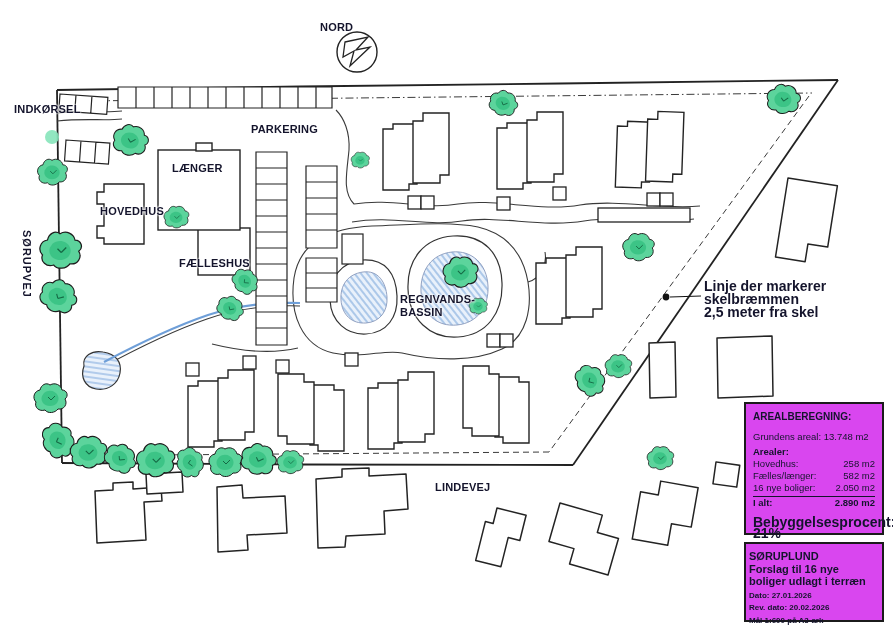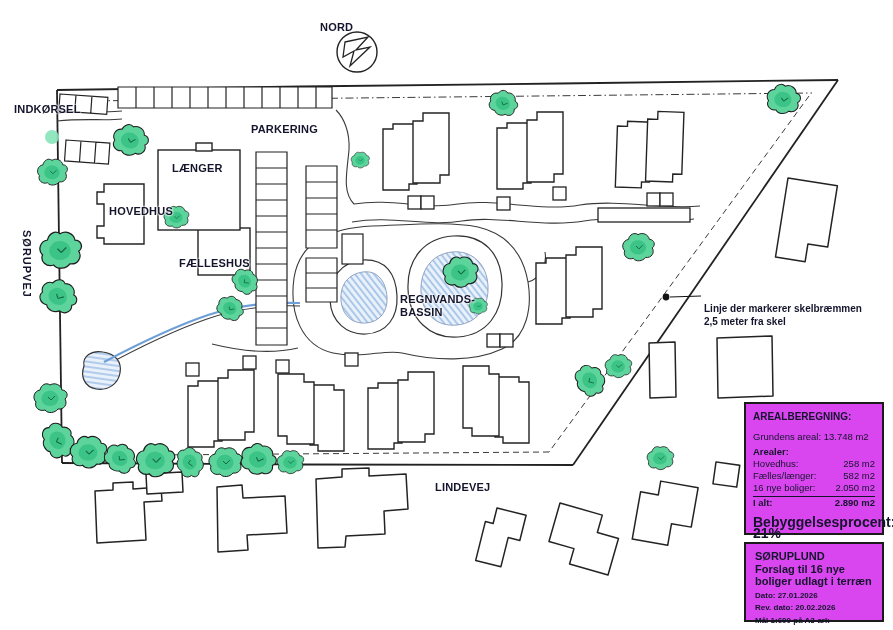--- a/index.html
+++ b/index.html
@@ -7,34 +7,34 @@
     position:relative;width:893px;height:630px;background:#ffffff;overflow:hidden;
     font-family:"Liberation Sans",sans-serif;color:#14142c;
   }
   .canvas svg{position:absolute;left:0;top:0;}
   .lbl{
     position:absolute;font-weight:bold;font-size:11px;letter-spacing:.2px;color:#14142c;
     white-space:nowrap;line-height:13px;
     text-shadow:0 0 2px #fff,0 0 2px #fff,0 0 3px #fff;
   }
   .lbl.vert{writing-mode:vertical-rl;letter-spacing:1px;}
-  .callout{position:absolute;left:704px;top:302px;font-weight:bold;font-size:10px;line-height:13px;color:#14142c;}
+  .callout{position:absolute;left:704px;top:280px;font-weight:bold;font-size:14px;line-height:13px;color:#14142c;}
   .box{
     position:absolute;left:744px;width:140px;background:#d946ef;border:2px solid #1b1b1b;
     box-sizing:border-box;color:#14142c;
   }
   .areabox{top:402px;height:133px;padding:7px 7px 5px 7px;font-size:9.5px;line-height:11.5px;}
   .areabox .bt{font-weight:bold;font-size:10px;margin-bottom:8px;}
   .areabox .ground{margin-bottom:4px;}
   .areabox .ah{font-weight:bold;}
   .arow{display:flex;justify-content:space-between;line-height:12px;}
   .arow.sumline{border-bottom:1.8px solid #14142c;padding-bottom:2px;}
   .arow.total{font-weight:bold;gap:20px;}
   .areabox .cov{font-weight:bold;margin-top:8px;font-size:14px;}
-  .titleblock{top:542px;height:80px;padding:6px 9px;}
+  .titleblock{top:542px;height:80px;padding:6px 3px;}
   .titleblock .proj{font-weight:bold;font-size:11px;line-height:12.5px;}
   .titleblock .meta{font-weight:bold;font-size:8px;line-height:9.5px;margin-top:3px;}
 </style>
 </head>
 <body>
 
 <div class="canvas">
 
   <svg width="893" height="630" viewBox="0 0 893 630">
     <defs>
@@ -212,21 +212,21 @@
       <circle cx="666" cy="297" r="3.4" fill="#111111"></circle>
       <line x1="670" y1="297" x2="701" y2="296" stroke="#111111" stroke-width="1.2"></line>
     </g>
   </svg>
 
   <div class="lbl" style="left:320px;top:21px;text-align:right;">NORD</div>
   <div class="lbl" style="left:14px;top:103px;">INDKØRSEL</div>
   <div class="lbl vert" style="left:20px;top:230px;">SØRUPVEJ</div>
   <div class="lbl" style="left:251px;top:123px;">PARKERING</div>
   <div class="lbl" style="left:172px;top:162px;">LÆNGER</div>
-  <div class="lbl" style="left:109px;top:205px;text-align:center;">HOVEDHUS</div>
+  <div class="lbl" style="left:100px;top:205px;text-align:center;">HOVEDHUS</div>
   <div class="lbl" style="left:179px;top:257px;">FÆLLESHUS</div>
   <div class="lbl" style="left:400px;top:293px;">
     <div>REGNVANDS-</div>
     <div>BASSIN</div>
   </div>
   <div class="lbl" style="left:435px;top:481px;">LINDEVEJ</div>
 
   <div class="callout">
     <div>Linje der markerer skelbræmmen</div>
     <div>2,5 meter fra skel</div>

